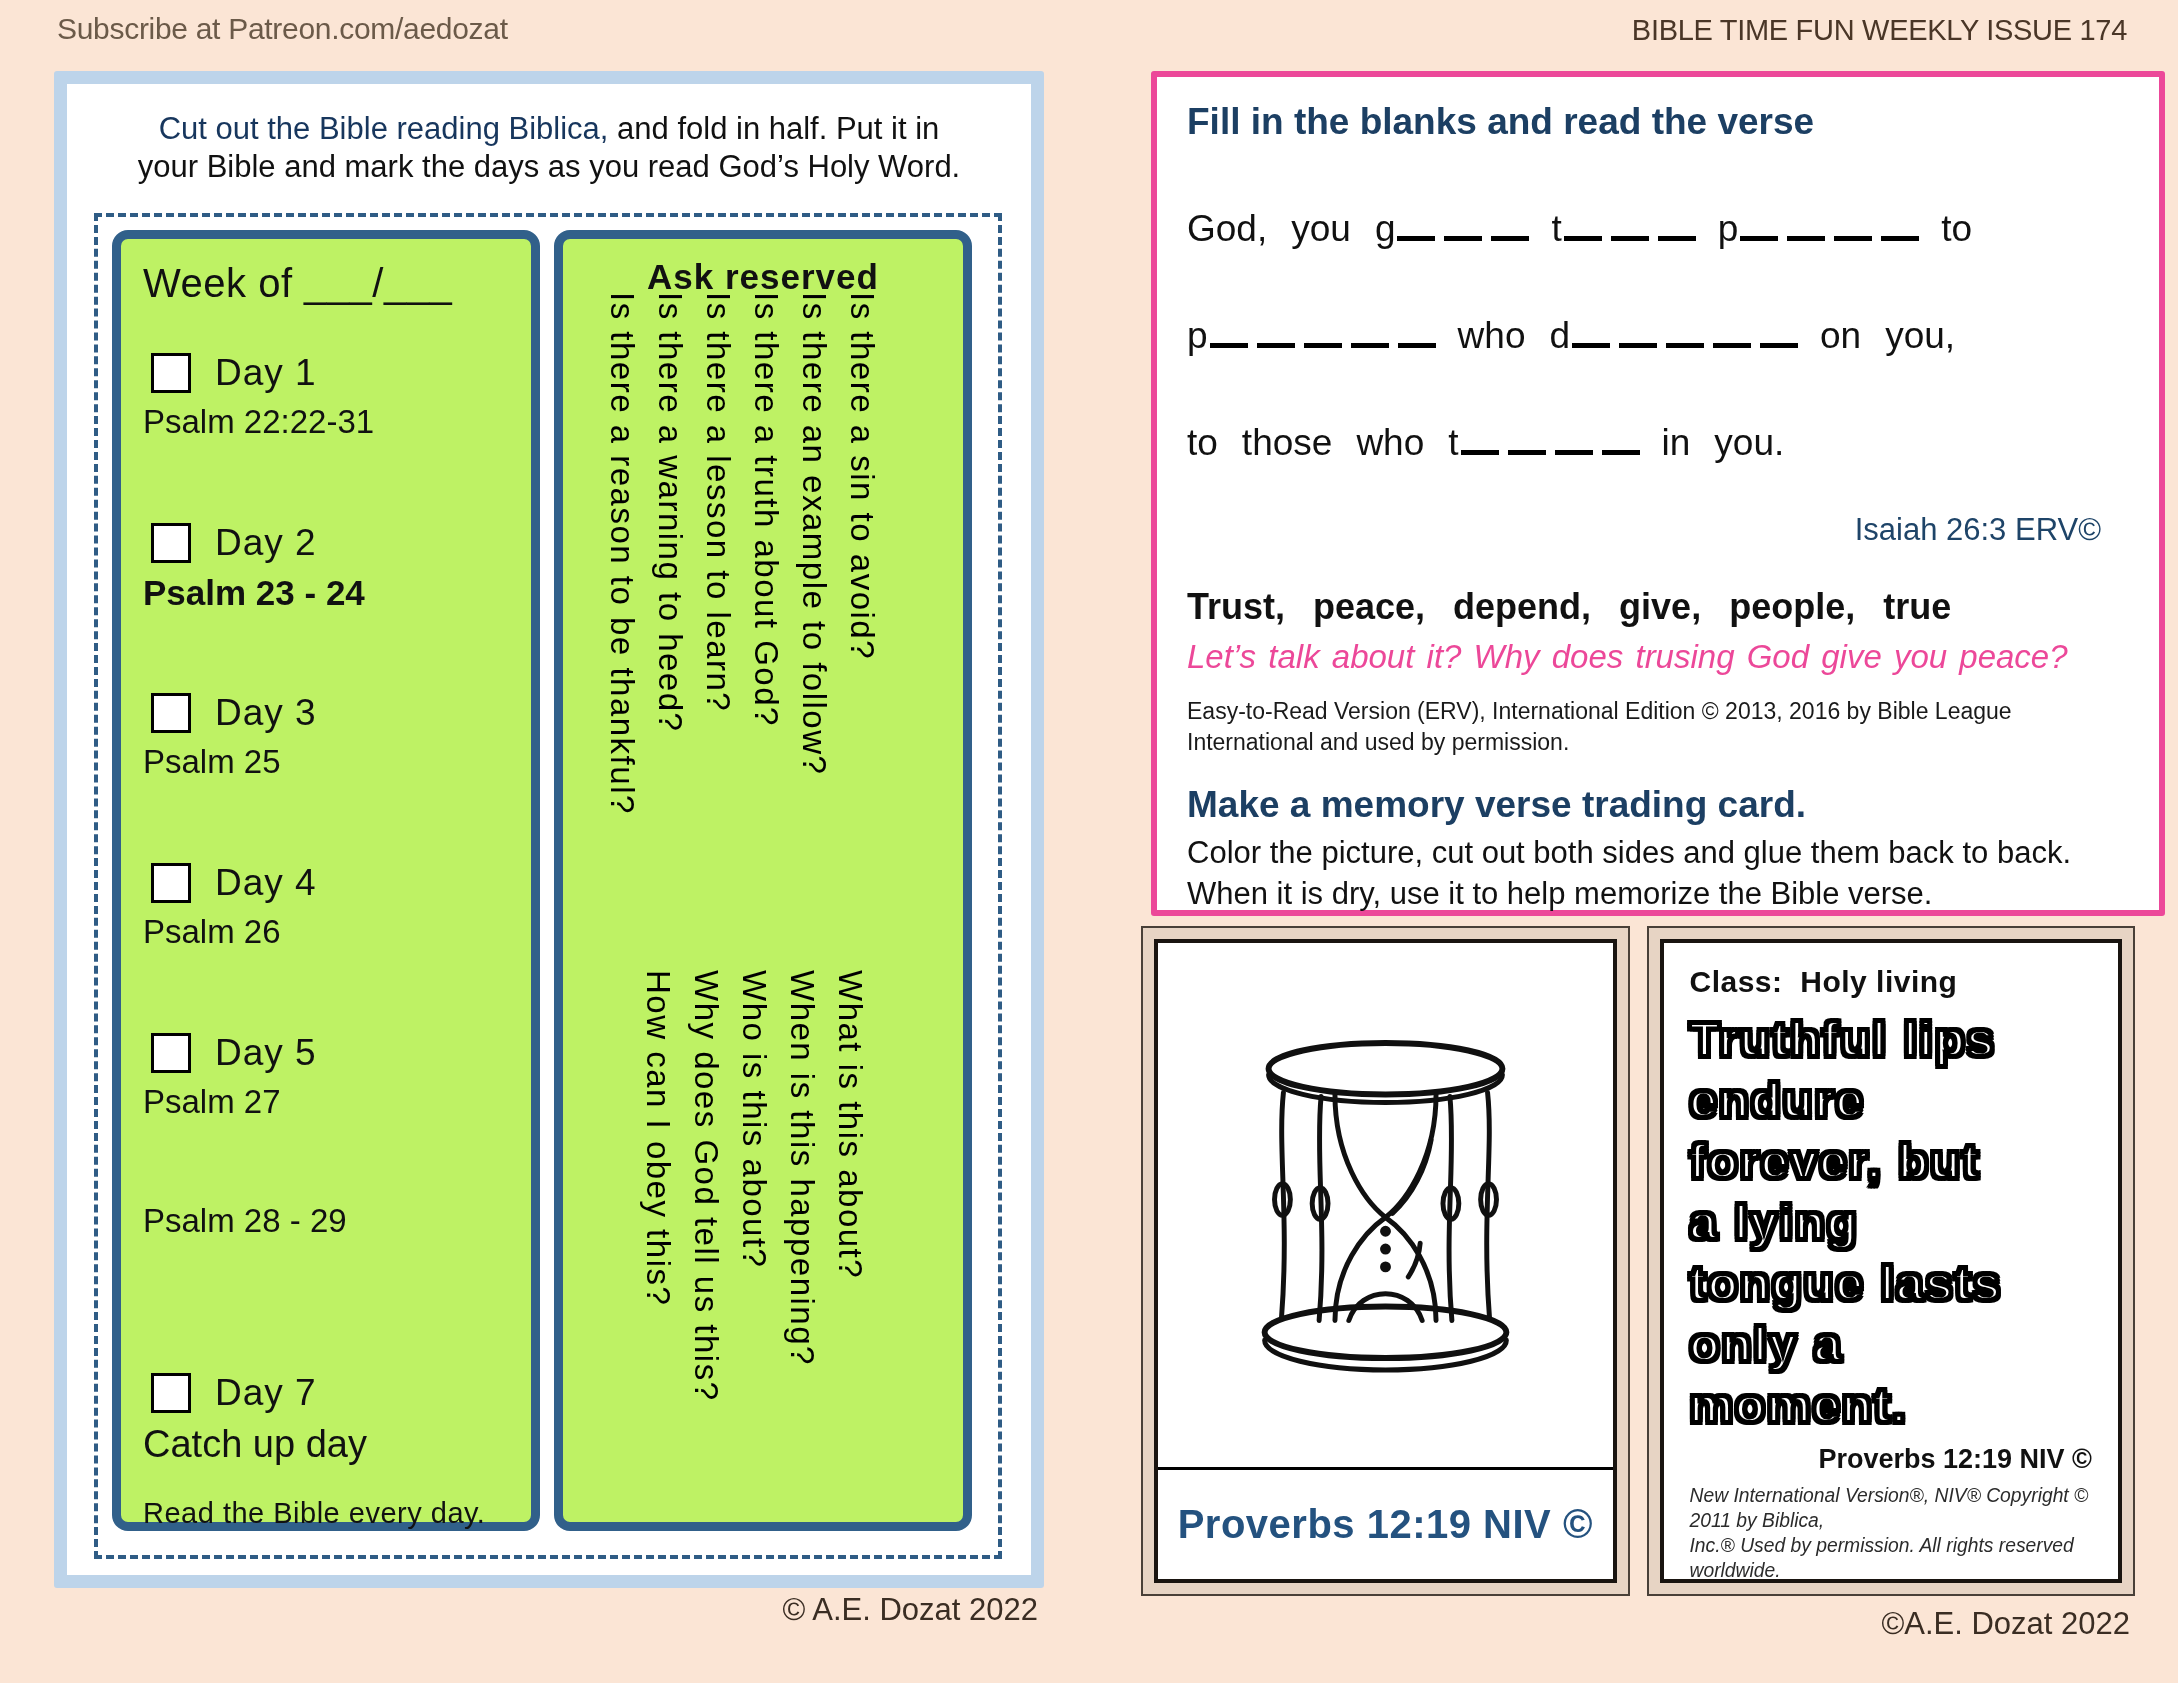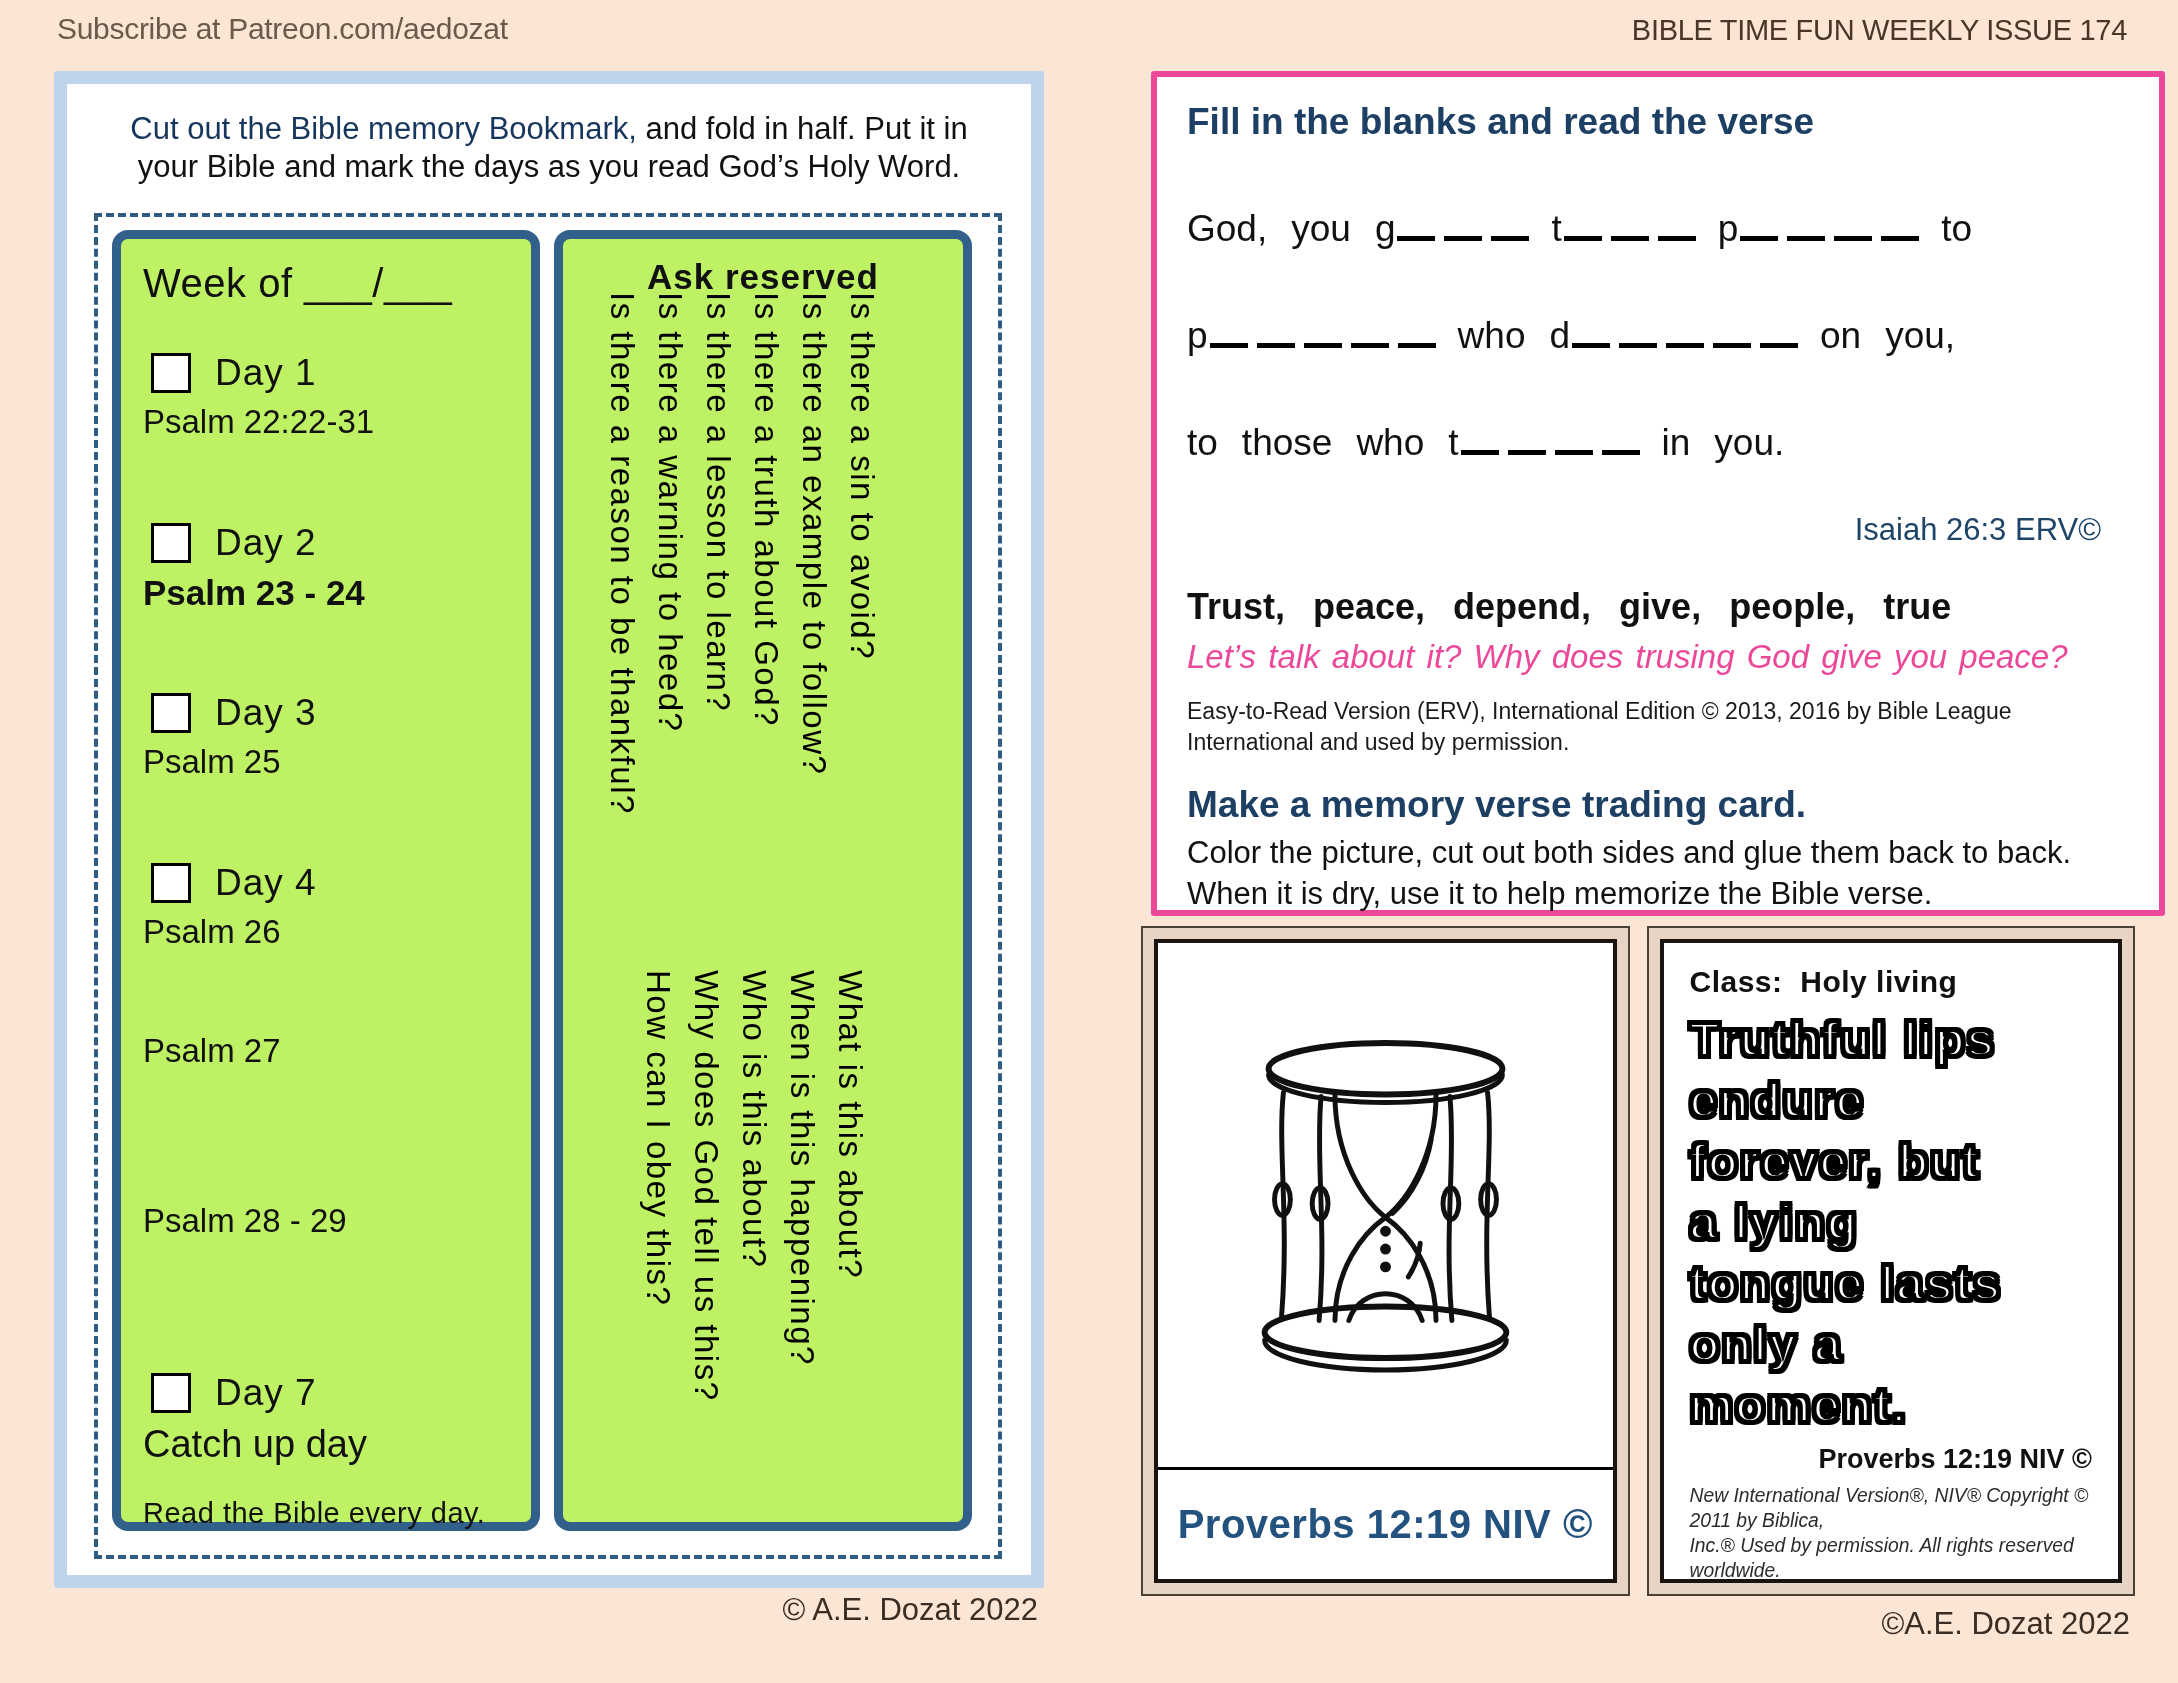--- a/index.html
+++ b/index.html
@@ -91,21 +91,21 @@
 
   .page-footer-right{right:48px;top:1606px;font-size:31px;color:#3a2d23;}
 </style>
 </head>
 <body>
 
 <div class="abs subscribe">Subscribe at Patreon.com/aedozat</div>
 <div class="abs issue">BIBLE TIME FUN WEEKLY ISSUE 174</div>
 
 <div class="abs left-panel">
-  <div class="instructions"><span class="instr-hi">Cut out the Bible memory Bookmark,</span><span> and fold in half. Put it in
+  <div class="instructions"><span class="instr-hi">Cut out the Bible reading Biblica,</span><span> and fold in half. Put it in
 your Bible and mark the days as you read God’s Holy Word.</span></div>
 
   <div class="cut-box">
 
     <div class="half half-left">
       <div class="week-title">Week of ___/___</div>
       <div class="day-list">
           <div class="day-row">
             <div class="day-top">
               <span class="checkbox"></span>
@@ -128,20 +128,24 @@
             <div class="day-reading">Psalm 25</div>
           </div>
           <div class="day-row">
             <div class="day-top">
               <span class="checkbox"></span>
               <span class="day-label">Day 4</span>
             </div>
             <div class="day-reading">Psalm 26</div>
           </div>
           <div class="day-row">
+            <div class="day-top">
+              <span class="checkbox"></span>
+              <span class="day-label">Day 5</span>
+            </div>
             <div class="day-reading">Psalm 27</div>
           </div>
           <div class="day-row">
             <div class="day-reading">Psalm 28 - 29</div>
           </div>
           <div class="day-row">
             <div class="day-top">
               <span class="checkbox"></span>
               <span class="day-label">Day 7</span>
             </div>

